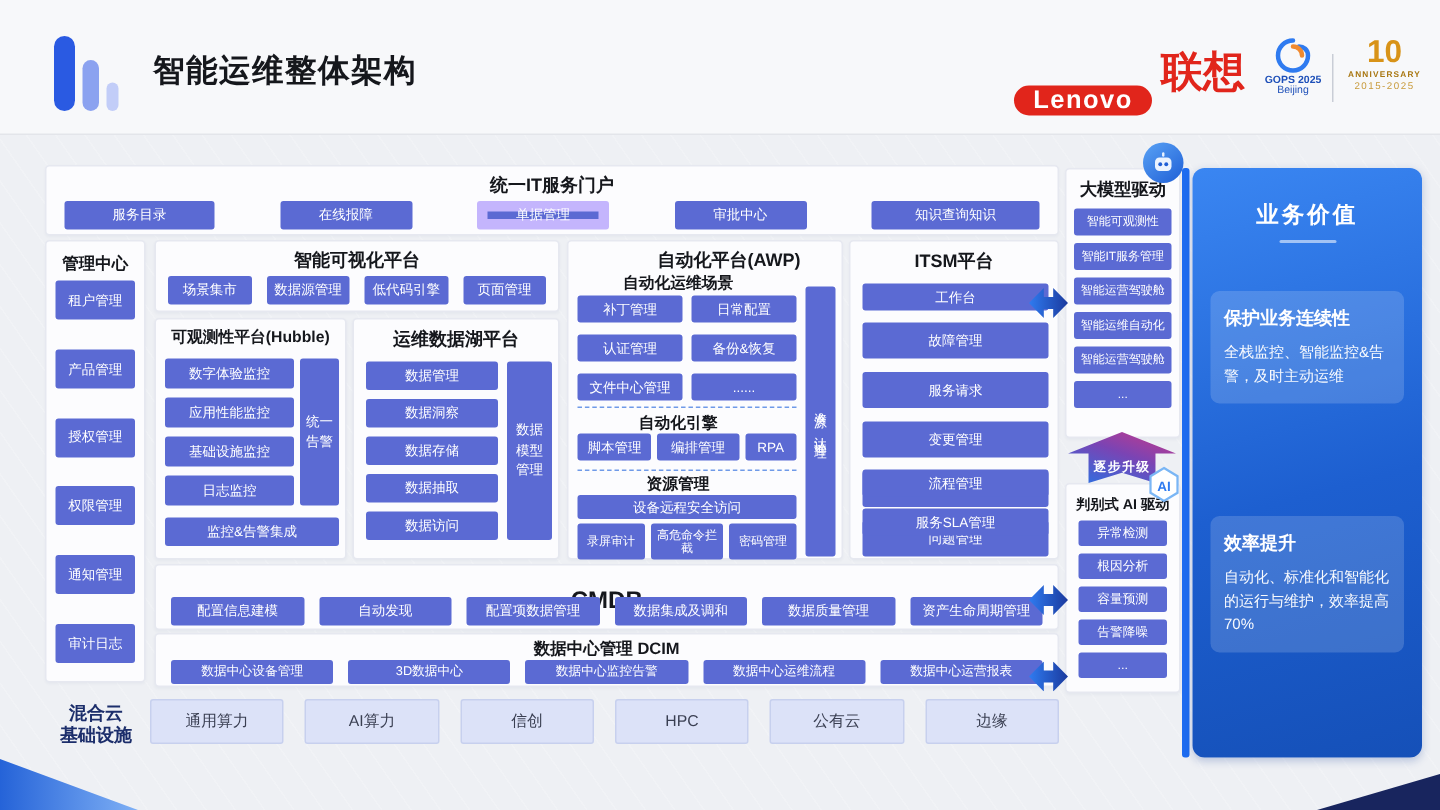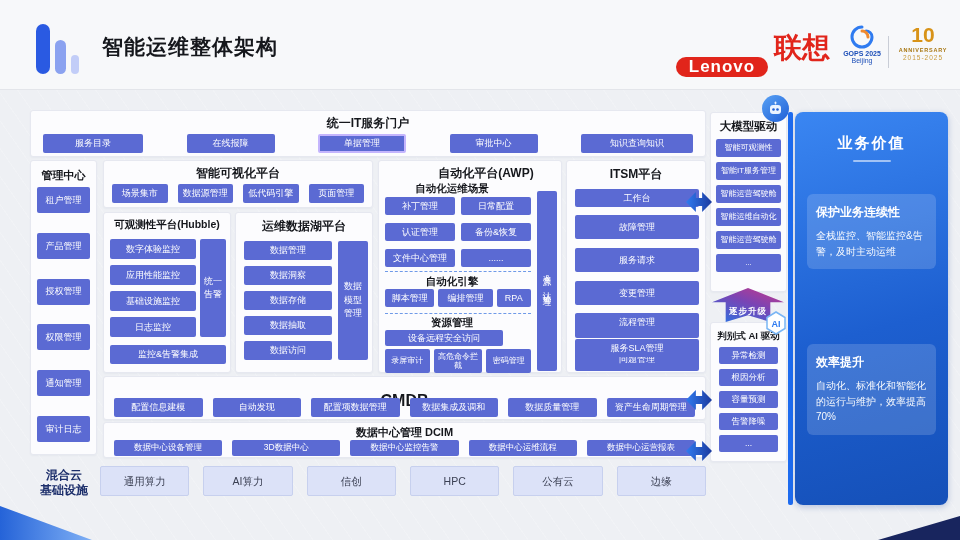--- a/index.html
+++ b/index.html
@@ -33,21 +33,21 @@
   .p-title { font-weight:bold; color:#15171c; text-align:center; }
   .chip { background:#5b6ad3; color:#fff; font-size:9px; display:flex; align-items:center; justify-content:center;
     border-radius:2px; padding:0 3px; text-align:center; line-height:1.15; }
   .lite  { background:#dce2f8; border:1px solid #c7d0ee; color:#3a3f52; font-size:10.5px; }
   .dashed-sep { border-top:1px dashed #6f9ae8; }
 
   
   .portal-row { position:absolute; left:12px; right:12px; top:23px; height:19px; display:flex; justify-content:space-between; }
   .portal-row .chip { height:19px; }
   .portal-row .chip:nth-child(1){ width:100px; } .portal-row .chip:nth-child(2){ width:88px; }
-  .portal-row .chip:nth-child(3){ width:88px; border:2px solid #c4b5fd; } .portal-row .chip:nth-child(4){ width:88px; }
+  .portal-row .chip:nth-child(3){ width:88px; border:7px solid #c4b5fd; } .portal-row .chip:nth-child(4){ width:88px; }
   .portal-row .chip:nth-child(5){ width:112px; }
 
   
   .mgmt-col { position:absolute; left:6px; right:6px; top:26px; bottom:12px; display:flex; flex-direction:column; justify-content:space-between; }
   .mgmt-col .chip { height:26px; }
 
   
   .viz-row { position:absolute; left:8px; right:8px; top:23px; height:19px; display:flex; gap:10px; }
   .viz-row .chip { flex:1; height:19px; }
 
@@ -217,21 +217,21 @@
       </div>
     <div class="dashed-sep" style="position:absolute; left:6px; top:110px; width:146px;" data-name="awp-divider-1"></div>
     <div class="awp-sub" style="left:0; right:36px; top:114px;" data-name="awp-engine-title">自动化引擎</div>
     <div class="engine-row" style="left:6px; top:128px; width:146px;" data-name="awp-engine-items">
         <div class="chip" data-name="awp-engine-box">脚本管理</div>
         <div class="chip" data-name="awp-engine-box">编排管理</div>
         <div class="chip" data-name="awp-engine-box">RPA</div>
       </div>
     <div class="dashed-sep" style="position:absolute; left:6px; top:152px; width:146px;" data-name="awp-divider-2"></div>
     <div class="awp-sub" style="left:0; right:36px; top:155px;" data-name="awp-resource-title">资源管理</div>
-    <div class="chip wide-chip" style="left:6px; top:169px; width:118px;text-align:right;" data-name="awp-remote-access-box">设备远程安全访问</div>
+    <div class="chip wide-chip" style="left:6px; top:169px; width:146px;text-align:right;" data-name="awp-remote-access-box">设备远程安全访问</div>
     <div class="res-row" style="left:6px; top:188px; width:146px;" data-name="awp-resource-items">
         <div class="chip" data-name="awp-resource-box">录屏审计</div>
         <div class="chip" data-name="awp-resource-box">高危命令拦截</div>
         <div class="chip" data-name="awp-resource-box">密码管理</div>
       </div>
     <div class="side-box v-text" style="left:158px; top:30px; width:20px; height:180px; font-size:8.5px;" data-name="awp-resource-auth-box">资源&amp;认证管理</div>
   </div>
 
   <div class="panel" style="left:566px; top:160px; width:140px; height:213px;" data-name="itsm-panel">
     <div class="p-title" style="font-size:12px; margin-top:5px;" data-name="itsm-title">ITSM平台</div>

